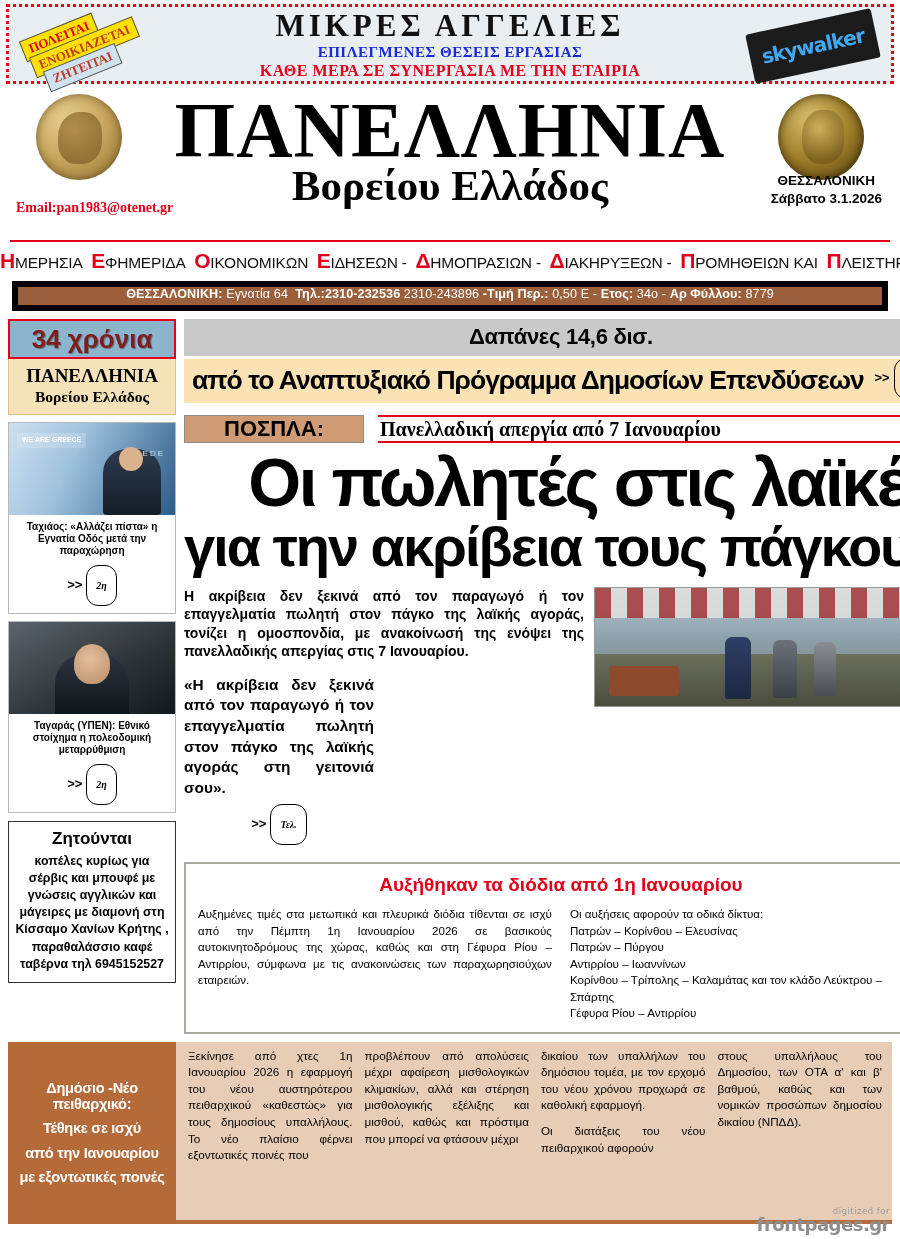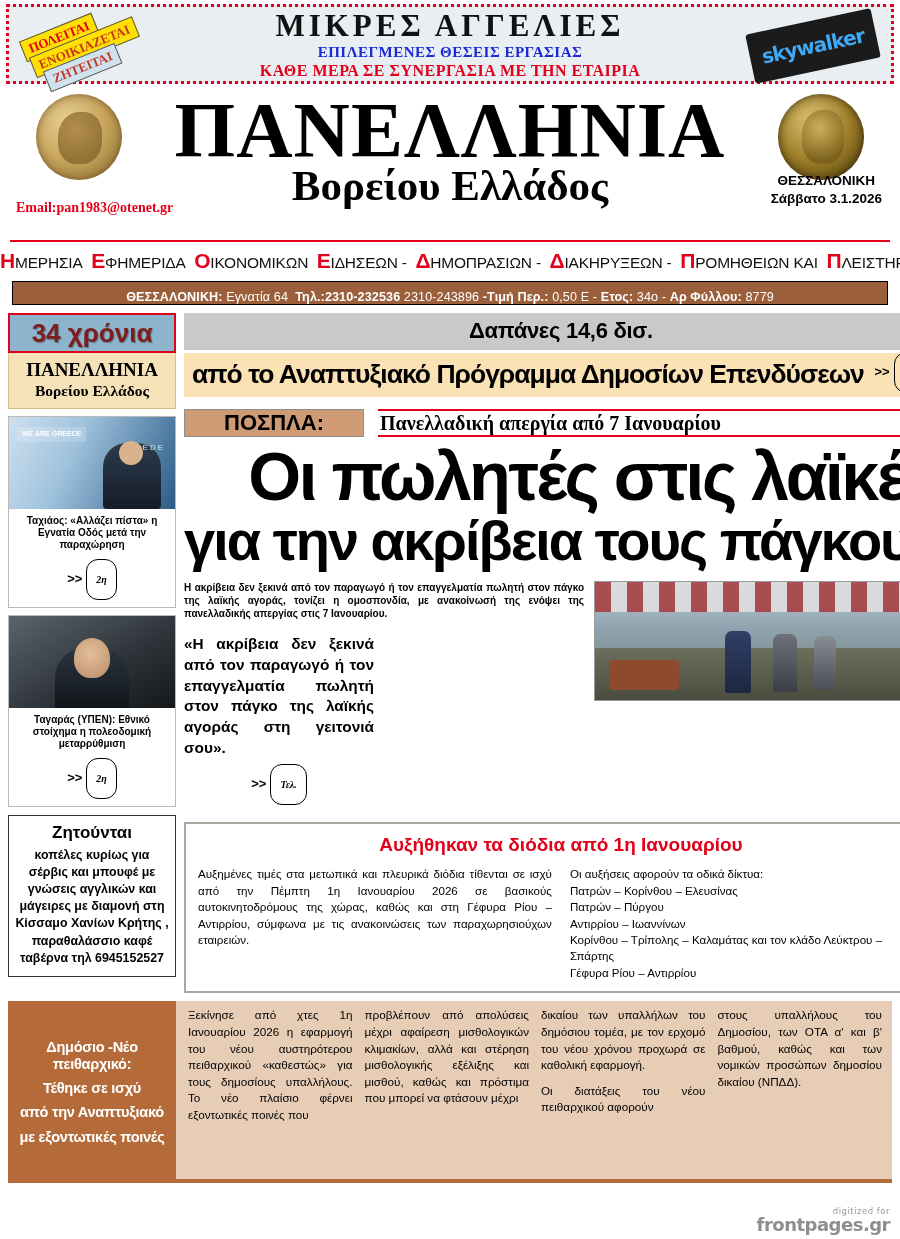--- a/index.html
+++ b/index.html
@@ -118,25 +118,25 @@
   .tagline{
     text-align:center; padding:7px 0 6px 0;
     font-family:"Liberation Sans", sans-serif;
     font-size:16.2px; letter-spacing:-.2px; white-space:nowrap;
   }
   .tagline .cap{ color:#e2001a; font-weight:bold; font-size:21px; }
   .tagline .rest{ color:#111; font-weight:normal; font-size:15.5px; }
 
   
   .infobar{
-    margin:2px 12px 0 12px; height:24px;
+    margin:2px 12px 0 12px; height:30px;
     background:#9b5f3b; color:#fff;
-    display:flex; align-items:flex-end; justify-content:center;
+    display:flex; align-items:flex-start; justify-content:center;
     font-size:12.6px; font-weight:bold; letter-spacing:.1px;
-    border:1px solid #000000;
+    border:6px solid #000000;
   }
   .infobar .reg{ font-weight:normal; }
 
   
   .page{ display:flex; margin:8px 8px 0 8px; }
   .sidebar{ width:168px; flex:0 0 168px; }
   .content{ flex:1; margin-left:8px; }
 
   
   .anniv{
@@ -236,21 +236,21 @@
     text-align:right; margin-top:6px; white-space:nowrap;
   }
   .h1b{
     font-weight:bold; font-size:56px; line-height:1.02; letter-spacing:-2px;
     text-align:right; margin-top:2px; white-space:nowrap;
   }
 
   .leadrow{ display:flex; margin-top:12px; }
   .leadtext{ width:400px; flex:0 0 400px; }
   .lead{
-    font-size:10px; line-height:1.32; text-align:justify; font-weight:bold;
+    font-size:14px; line-height:1.32; text-align:justify; font-weight:bold;
   }
   .quote{
     margin-top:14px; font-size:15.4px; line-height:1.34; text-align:justify;
     font-weight:bold; width:190px;
   }
   .mainphoto{
     flex:1; margin-left:10px; height:120px; position:relative; overflow:hidden;
     background:linear-gradient(#b9ccd6 0%, #8fa3ae 40%, #6d7a72 100%);
     border:1px solid #9a9a9a;
   }
@@ -449,21 +449,21 @@
       </div>
     </div>
 
   </div>
 </div>
 
 <div class="bottom">
   <div class="bt-title">
     <div>Δημόσιο -Νέο πειθαρχικό:</div>
     <div>Τέθηκε σε ισχύ</div>
-    <div>από την Αναπτυξιακό</div>
+    <div>από την Ιανουαρίου</div>
     <div>με εξοντωτικές ποινές</div>
   </div>
   <div class="bt-cols">
     <div class="bt-col">Ξεκίνησε από χτες 1η Ιανουαρίου 2026 η εφαρμογή του νέου αυστηρότερου πειθαρχικού «καθεστώς» για τους δημοσίους υπαλλήλους. Το νέο πλαίσιο φέρνει εξοντωτικές ποινές που</div>
     <div class="bt-col">προβλέπουν από απολύσεις μέχρι αφαίρεση μισθολογικών κλιμακίων, αλλά και στέρηση μισθολογικής εξέλιξης και μισθού, καθώς και πρόστιμα που μπορεί να φτάσουν μέχρι</div>
     <div class="bt-col">
         <p>δικαίου των υπαλλήλων του δημόσιου τομέα, με τον ερχομό του νέου χρόνου προχωρά σε καθολική εφαρμογή.</p>
         <p>Οι διατάξεις του νέου πειθαρχικού αφορούν</p>
       </div>
     <div class="bt-col">στους υπαλλήλους του Δημοσίου, των ΟΤΑ α' και β' βαθμού, καθώς και των νομικών προσώπων δημοσίου δικαίου (ΝΠΔΔ).</div>

